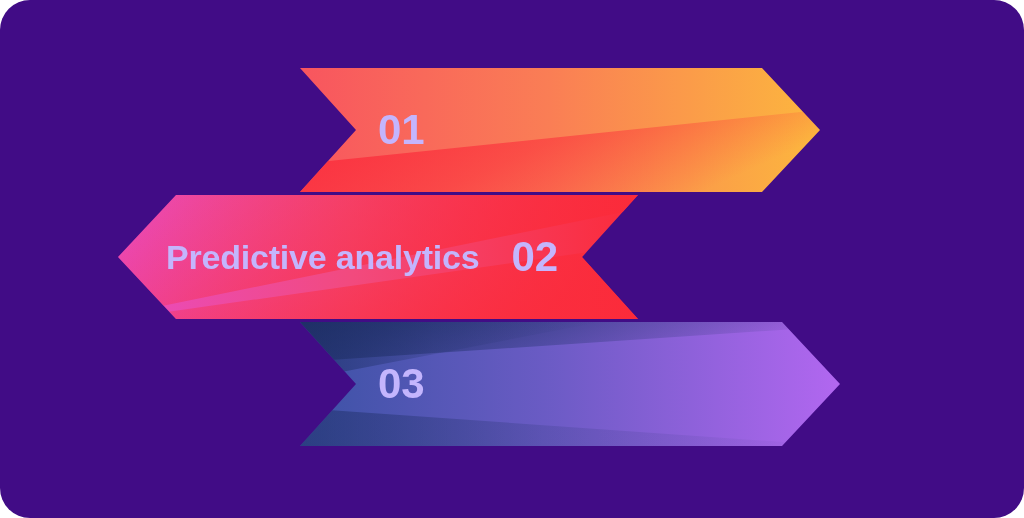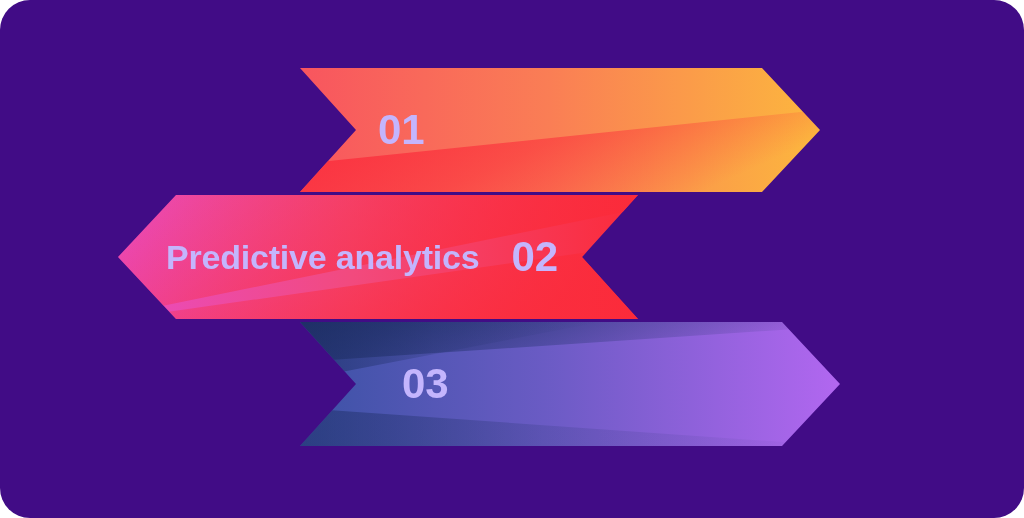--- a/index.html
+++ b/index.html
@@ -97,21 +97,21 @@
   
   #banner-3 {
     left: 300px;
     top: 322px;
     width: 540px;
     height: 124px;
   }
   #banner-3 .banner-label {
     padding-left: 78px;
   }
-  #banner-3 .num { margin-right: 40px; margin-left: 24px; }
+  #banner-3 .num { margin-right: 40px; }
 </style>
 </head>
 <body>
 
 <div id="stage">
   <div id="card">
 
     <div class="banner" id="banner-1">
       <svg width="520" height="124" viewBox="0 0 520 124" xmlns="http://www.w3.org/2000/svg">
         <defs>

